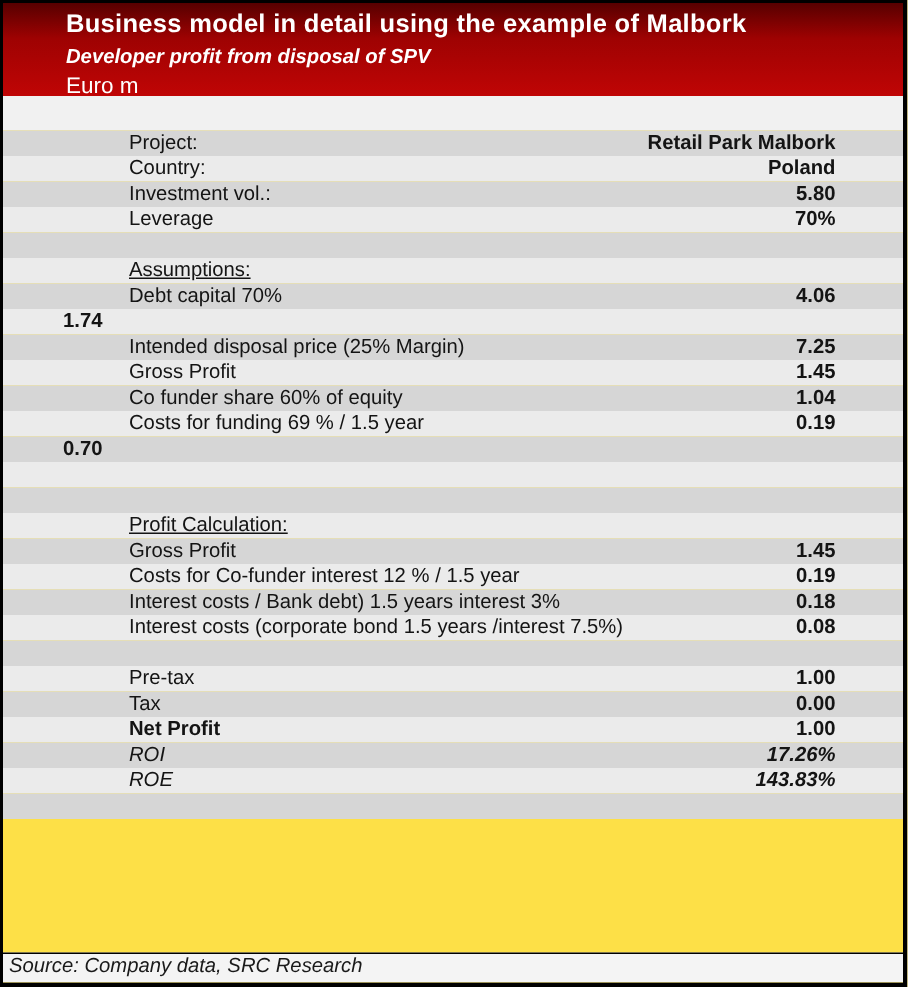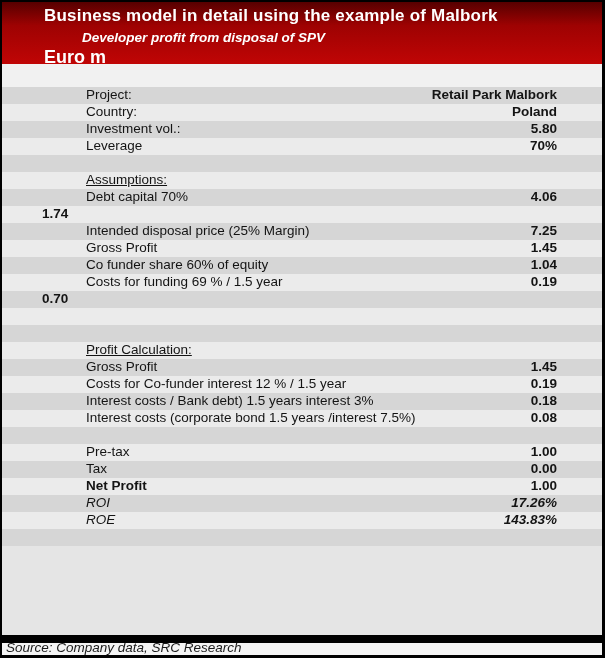--- a/index.html
+++ b/index.html
@@ -5,21 +5,21 @@
   * { margin: 0; padding: 0; box-sizing: border-box; }
   html, body { background: #ffffff; }
   body { font-family: "Liberation Sans", sans-serif; }
 
   .window {
     width: 605px;
     height: 658px;
     border-style: solid;
     border-color: #000000;
     border-width: 2px 3px 3px 2px;
-    background: #e5e5e5;
+    background: #fde047;
     display: flex;
     flex-direction: column;
     overflow: hidden;
   }
 
   
   .header {
     height: 62px;
     flex: 0 0 62px;
     background: linear-gradient(180deg, #570000 0%, #9e0202 38%, #c00505 100%);
@@ -31,25 +31,24 @@
     font-weight: bold;
     line-height: 21px;
     letter-spacing: 0.2px;
   }
   .header .subtitle {
     font-size: 13.5px;
     font-weight: bold;
     font-style: italic;
     line-height: 15px;
     margin-top: 4px;
-    margin-left: 38px;
   }
   .header .unit {
-    font-size: 18px;
-    font-weight: bold;
+    font-size: 15px;
+    font-weight: normal;
     line-height: 15px;
     margin-top: 5px;
   }
 
   .gap-row { height: 23px; flex: 0 0 23px; background: #F1F1F1; }
 
   
   .table { flex: 0 0 auto; }
   .row {
     height: 17px;
@@ -68,23 +67,23 @@
   .row.section .label { text-decoration: underline; }
   .row.bold .label, .row.bold .value { font-weight: bold; text-align: center; }
   .row.italic .label, .row.italic .value { font-style: italic; }
 
   
   .footer {
     margin-top: auto;
     flex: 0 0 20px;
     height: 20px;
     background: #F4F4F4;
-    border-top: 8px solid #000000;
+    border-top: 1px solid #000000;
     display: flex;
-    align-items: flex-end;
+    align-items: flex-start;
     font-size: 13.5px;
     font-style: italic;
     color: #1a1a1a;
     padding-left: 4px;
   }
 </style>
 </head>
 <body>
 
 <div class="window">

